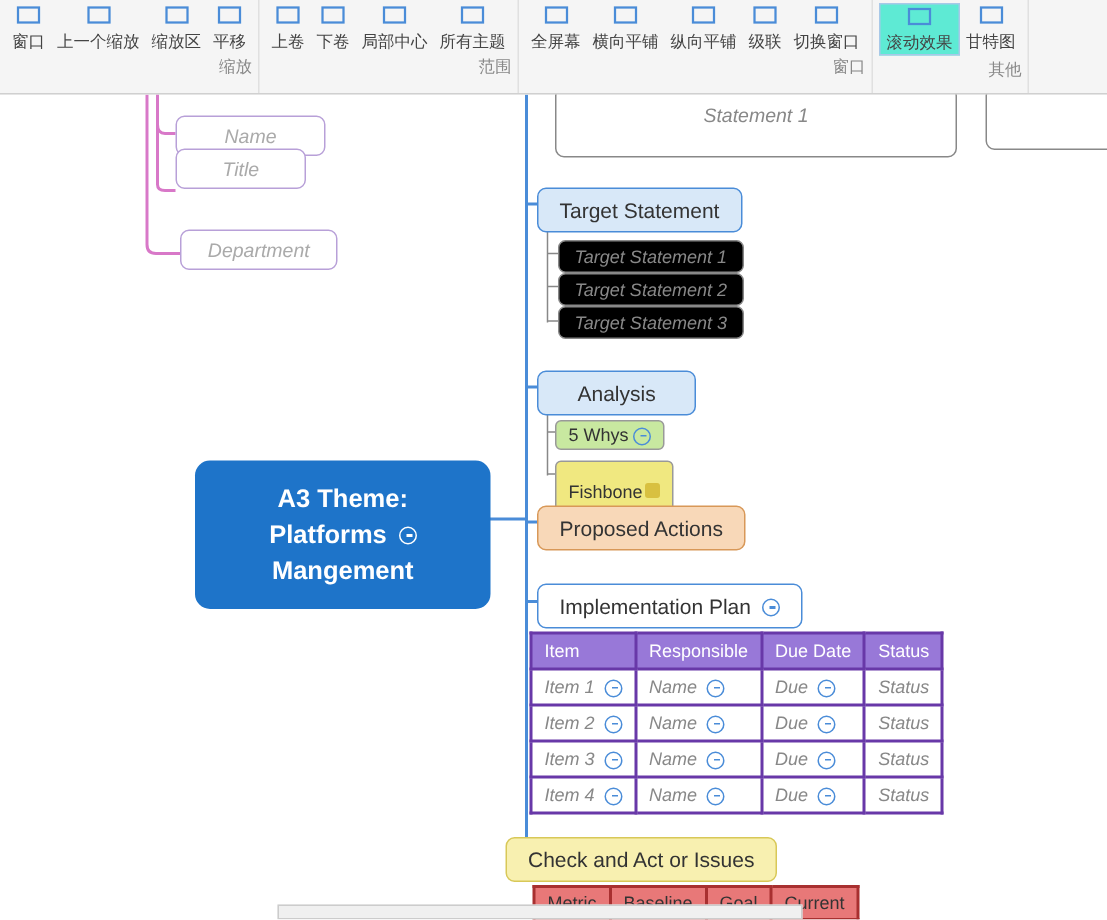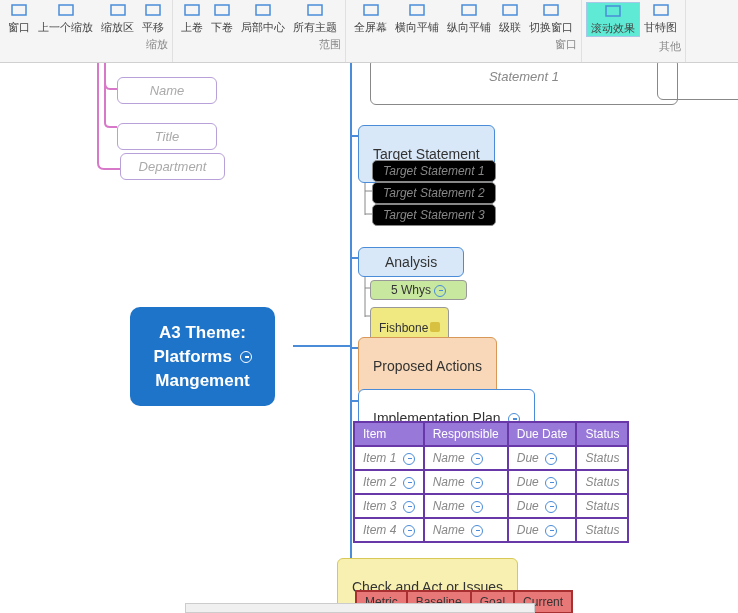--- a/index.html
+++ b/index.html
@@ -23,27 +23,27 @@
 .faded { border: 1px solid #b8a0d8; background: #fff; color: #aaa; font-style: italic; }
 
 
 .central { background: #1e74c9; color: #fff; font-weight: bold; font-size: 17px; border-radius: 10px; padding: 14px 18px; line-height: 1.4; }
 .clock-icon { display: inline-block; width: 12px; height: 12px; border: 1.5px solid #fff; border-radius: 50%; position: relative; vertical-align: middle; margin-left: 3px; }
 .clock-icon::after { content: ""; position: absolute; width: 4px; height: 1.5px; background: #fff; top: 4px; left: 4px; }
 .clock-blue { border-color: #4a8cd8; }
 .clock-blue::after { background: #4a8cd8; }
 
 
-.branch { background: #d8e8f8; border: 1px solid #4a8cd8; color: #333; font-size: 14px; padding: 20px 14px; }
+.branch { background: #d8e8f8; border: 1px solid #4a8cd8; color: #333; font-size: 14px; padding: 6px 14px; }
 .branch.orange { background: #f8d8b8; border-color: #d89858; }
 .branch.yellow { background: #f8f0b0; border-color: #d8c858; }
 
 
 .child { border: 1px solid #888; background: #000000; color: #888; font-style: italic; font-size: 12px; padding: 3px 10px; border-radius: 5px; }
-.tag-green { background: #c8e8a0; border: 1px solid #999; color: #333; font-style: normal; font-size: 12px; padding: 2px 20px; border-radius: 4px; }
+.tag-green { background: #c8e8a0; border: 1px solid #999; color: #333; font-style: normal; font-size: 12px; padding: 2px 8px; border-radius: 4px; }
 .tag-yellow { background: #f0e880; border: 1px solid #999; color: #333; font-style: normal; font-size: 12px; padding: 13px 8px; border-radius: 4px; }
 .pin { display: inline-block; width: 10px; height: 10px; background: #d8c040; border-radius: 2px; margin-left: 2px; }
 
 
 .plan-table { position: absolute; border-collapse: collapse; font-size: 12px; }
 .plan-table th, .plan-table td { border: 2px solid #6838a8; padding: 4px 8px; text-align: left; }
 .plan-table th { background: #9878d8; color: #fff; font-weight: normal; }
 .plan-table td { background: #fff; color: #888; font-style: italic; }
 
 
@@ -216,27 +216,27 @@
     <path d="M 351 73 L 358 73" stroke="#4a8cd8" stroke-width="2" fill="none"></path>
     <path d="M 351 195 L 358 195" stroke="#4a8cd8" stroke-width="2" fill="none"></path>
     <path d="M 351 285 L 358 285" stroke="#4a8cd8" stroke-width="2" fill="none"></path>
     <path d="M 351 338 L 358 338" stroke="#4a8cd8" stroke-width="2" fill="none"></path>
     <path d="M 351 508 L 358 508" stroke="#4a8cd8" stroke-width="2" fill="none"></path>
     <path d="M 365 85 L 365 152 M 365 106 L 372 106 M 365 128 L 372 128 M 365 151 L 372 151" stroke="#888" stroke-width="1" fill="none"></path>
     <path d="M 365 210 L 365 254 M 365 225 L 370 225 M 365 253 L 370 253" stroke="#888" stroke-width="1" fill="none"></path>
   </svg>
 
   <div class="node faded" style="left:117px; top:14px; width:100px;">Name</div>
-  <div class="node faded" style="left:117px; top:60px; width:100px;">Title</div>
+  <div class="node faded" style="left:117px; top:36px; width:87px;">Title</div>
   <div class="node faded" style="left:120px; top:90px; width:105px;">Department</div>
 
-  <div class="stmt-box" style="left:370px; top:-5px; width:308px;">Statement 1</div>
+  <div class="stmt-box" style="left:370px; top:-5px; width:268px;">Statement 1</div>
   <div class="stmt-box" style="left:657px; top:-5px; width:150px; height:42px;"></div>
 
-  <div class="node central" style="left:130px; top:244px; width:145px;">
+  <div class="node central" style="left:130px; top:244px; width:197px;">
     <span>A3 Theme:</span><br>
     <span>Platforms</span>
     <span class="clock-icon"></span><br>
     <span>Mangement</span>
   </div>
 
   <div class="node branch" style="left:358px; top:62px;">Target  Statement</div>
   <div class="node child" style="left:372px; top:97px;">Target Statement 1</div>
   <div class="node child" style="left:372px; top:119px;">Target Statement 2</div>
   <div class="node child" style="left:372px; top:141px;">Target Statement 3</div>

